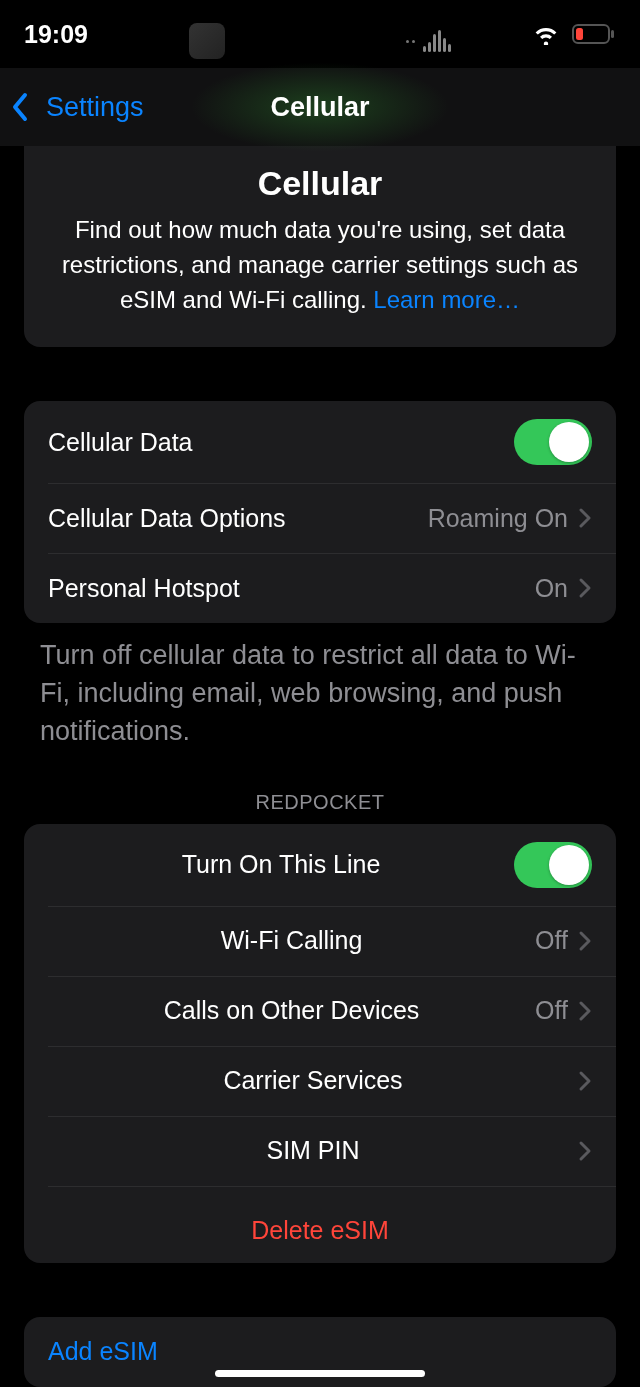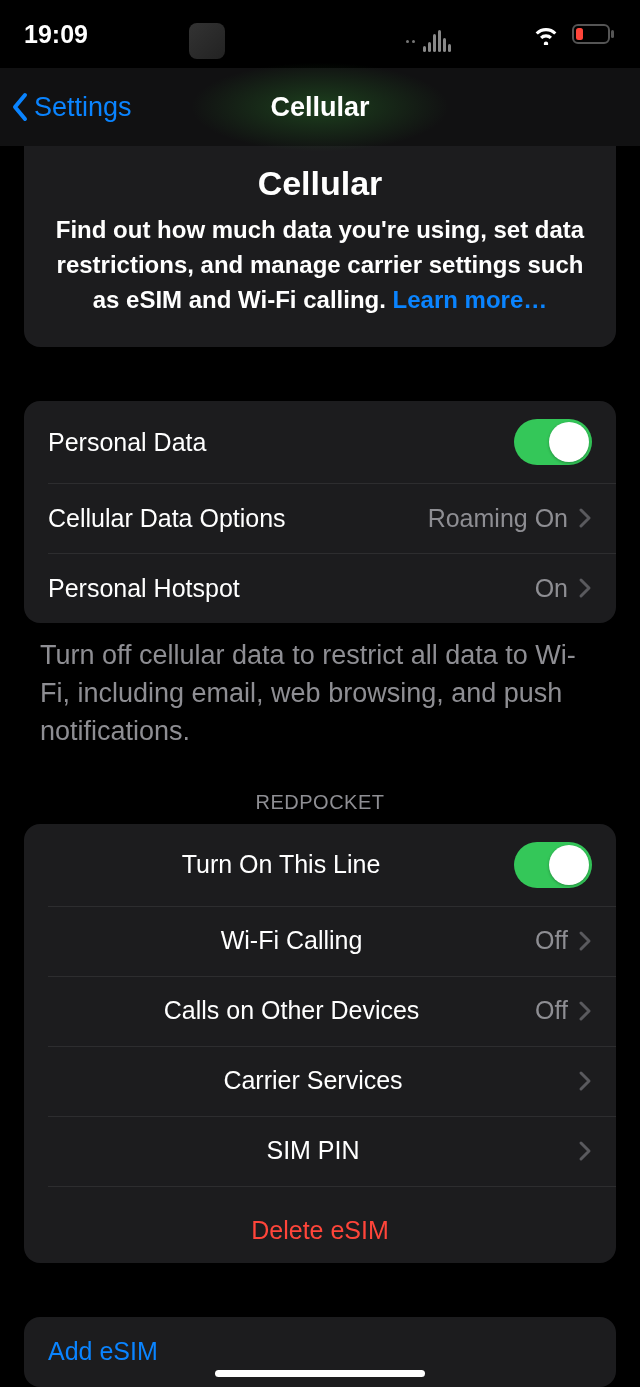--- a/index.html
+++ b/index.html
@@ -91,21 +91,21 @@
     width:260px;
     height:90px;
     background: radial-gradient(ellipse at center, rgba(50,150,50,0.35) 0%, rgba(0,0,0,0) 70%);
     pointer-events:none;
   }
   .nav-back {
     display: flex;
     align-items: center;
     color: #0a84ff;
     font-size: 27px;
-    gap: 4px;
+    gap: 16px;
     z-index:2;
   }
   .nav-title {
     position: absolute;
     left: 0; right: 0;
     text-align: center;
     font-size: 27px;
     font-weight: 600;
     color: #fff;
     z-index:1;
@@ -130,21 +130,20 @@
   }
   .intro-title {
     font-size: 34px;
     font-weight: 700;
     margin-bottom: 10px;
   }
   .intro-text {
     font-size: 24px;
     line-height: 1.45;
     color: #fff;
-    font-weight: bold;
   }
   .intro-text .link { color: #0a84ff; }
 
   .group { margin-top: 54px; }
   .group-header {
     color: #8e8e93;
     font-size: 20px;
     padding: 0 40px 10px;
     text-transform: uppercase;
     letter-spacing: 0.5px;
@@ -269,21 +268,21 @@
   <div class="card intro-card">
     <div class="intro-title">Cellular</div>
     <div class="intro-text">
       <span>Find out how much data you're using, set data restrictions, and manage carrier settings such as eSIM and Wi-Fi calling. </span><span class="link">Learn more…</span>
     </div>
   </div>
 
   <div class="group">
     <div class="card">
       <div class="row">
-        <div class="row-label">Personal Data</div>
+        <div class="row-label">Cellular Data</div>
         <div class="toggle"></div>
       </div>
       <div class="row">
         <div class="row-label">Cellular Data Options</div>
         <div class="row-value">Roaming On</div>
         <span class="chevron">
             <svg width="14" height="22" viewBox="0 0 14 22">
               <path d="M3 3l8 8-8 8" stroke="#5a5a5e" stroke-width="3" fill="none" stroke-linecap="round" stroke-linejoin="round"></path>
             </svg>
           </span>

